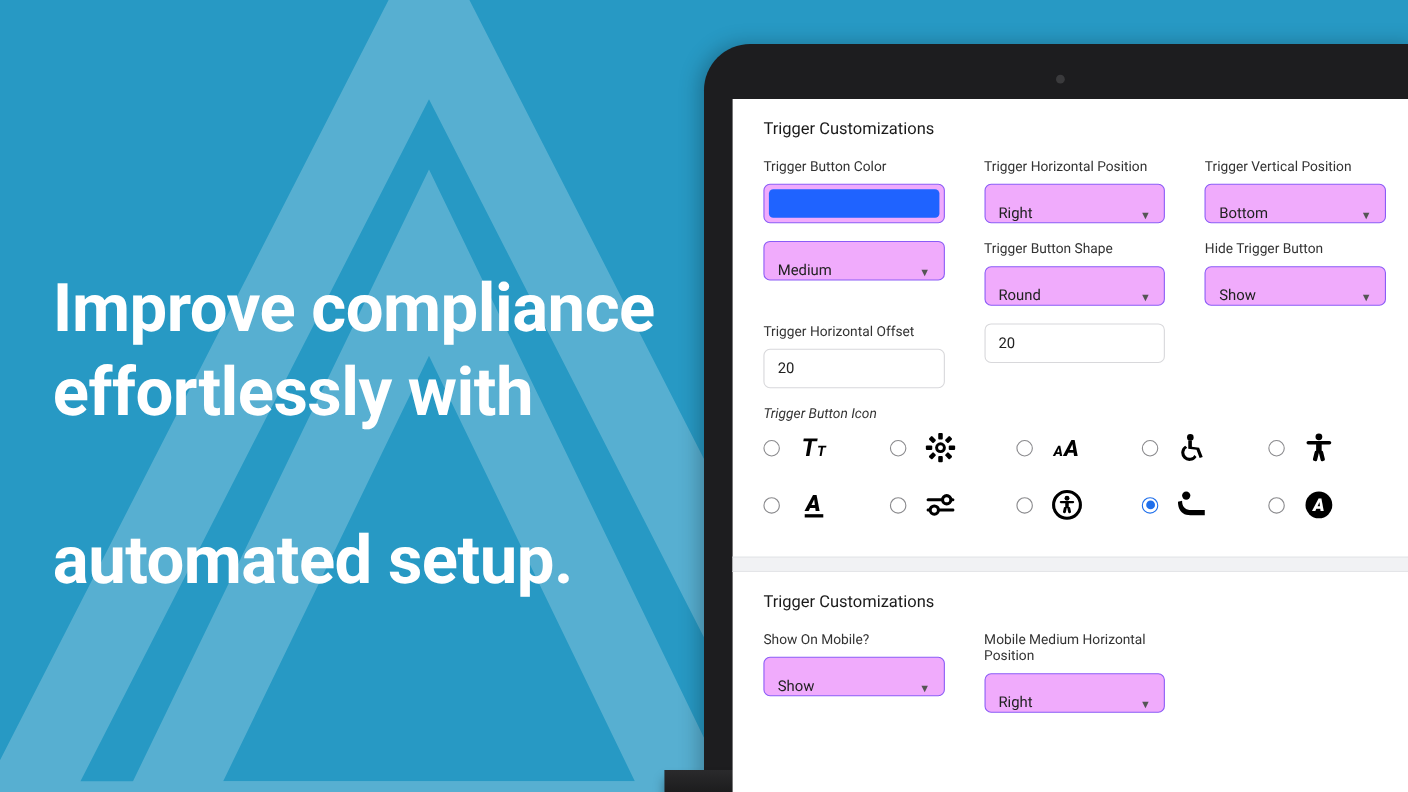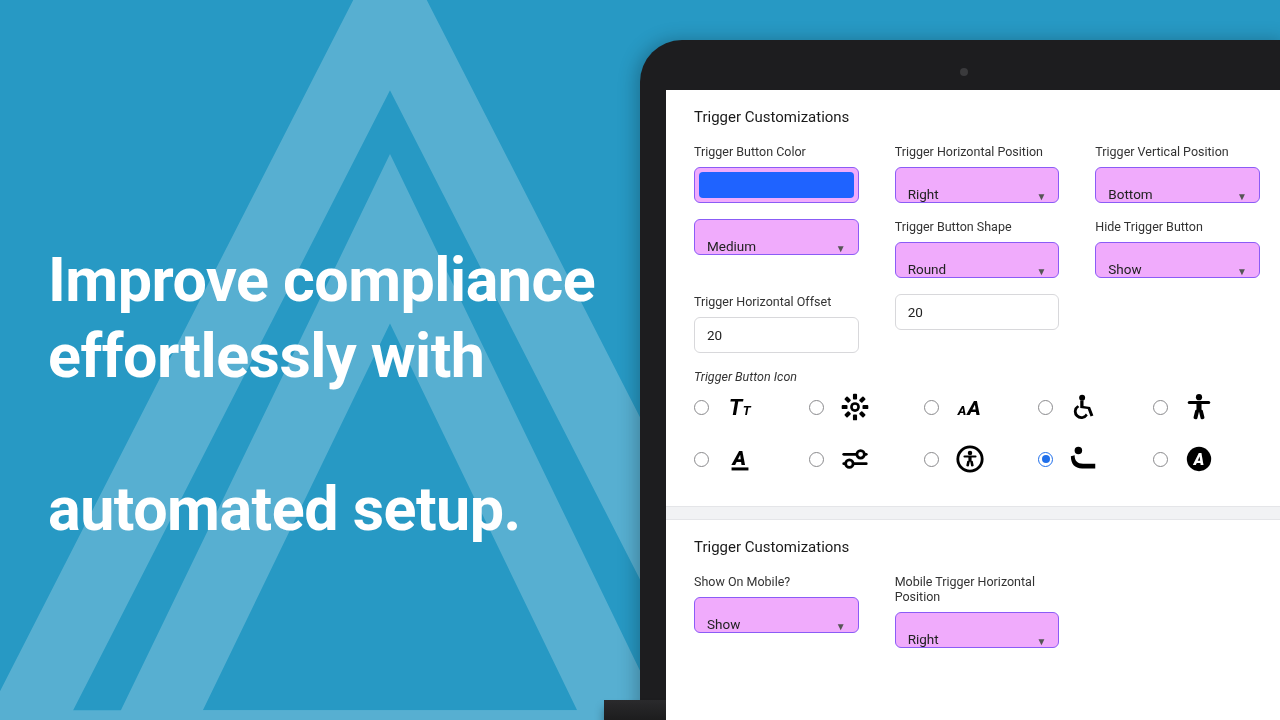--- a/index.html
+++ b/index.html
@@ -317,21 +317,21 @@
       <div class="section-title">Trigger Customizations</div>
       <div class="grid2">
         <div>
           <span class="field-label">Show On Mobile?</span>
           <div class="control">
             <span>Show</span>
             <span class="caret">▼</span>
           </div>
         </div>
         <div>
-          <span class="field-label">Mobile Trigger Horizontal Position</span>
+          <span class="field-label">Mobile Medium Horizontal Position</span>
           <div class="control">
             <span>Right</span>
             <span class="caret">▼</span>
           </div>
         </div>
       </div>
       <div class="sec-spacer"></div>
     </div>
 
   </div>

